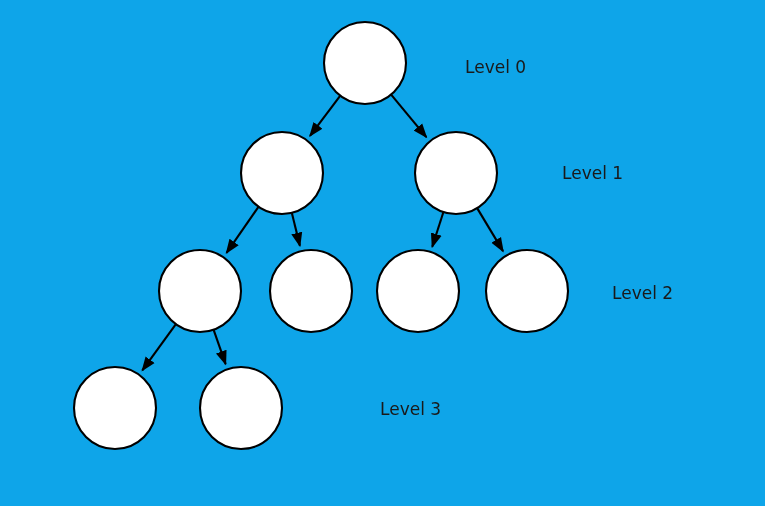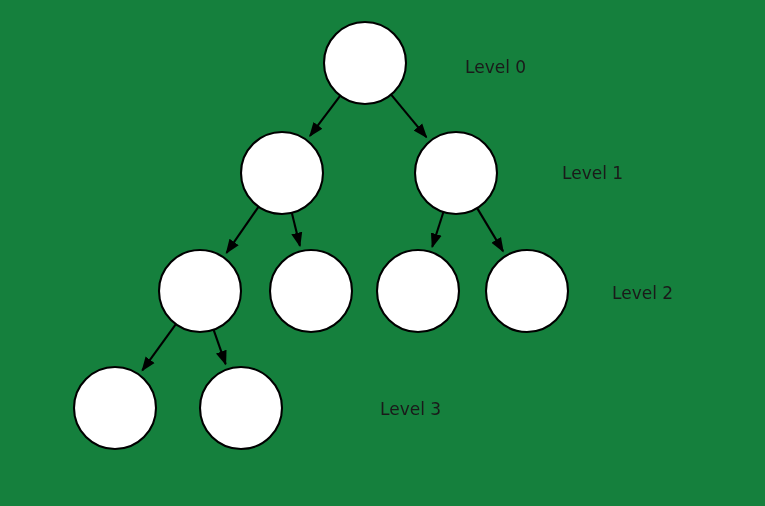--- a/index.html
+++ b/index.html
@@ -8,21 +8,21 @@
     padding: 0;
     background: #ffffff;
   }
   body {
     font-family: "DejaVu Sans", sans-serif;
   }
   #canvas {
     position: relative;
     width: 765px;
     height: 506px;
-    background: #15803d;
+    background: #0ea5e9;
     overflow: hidden;
   }
   #tree-svg {
     position: absolute;
     left: 0;
     top: 0;
     width: 765px;
     height: 506px;
     display: block;
   }

